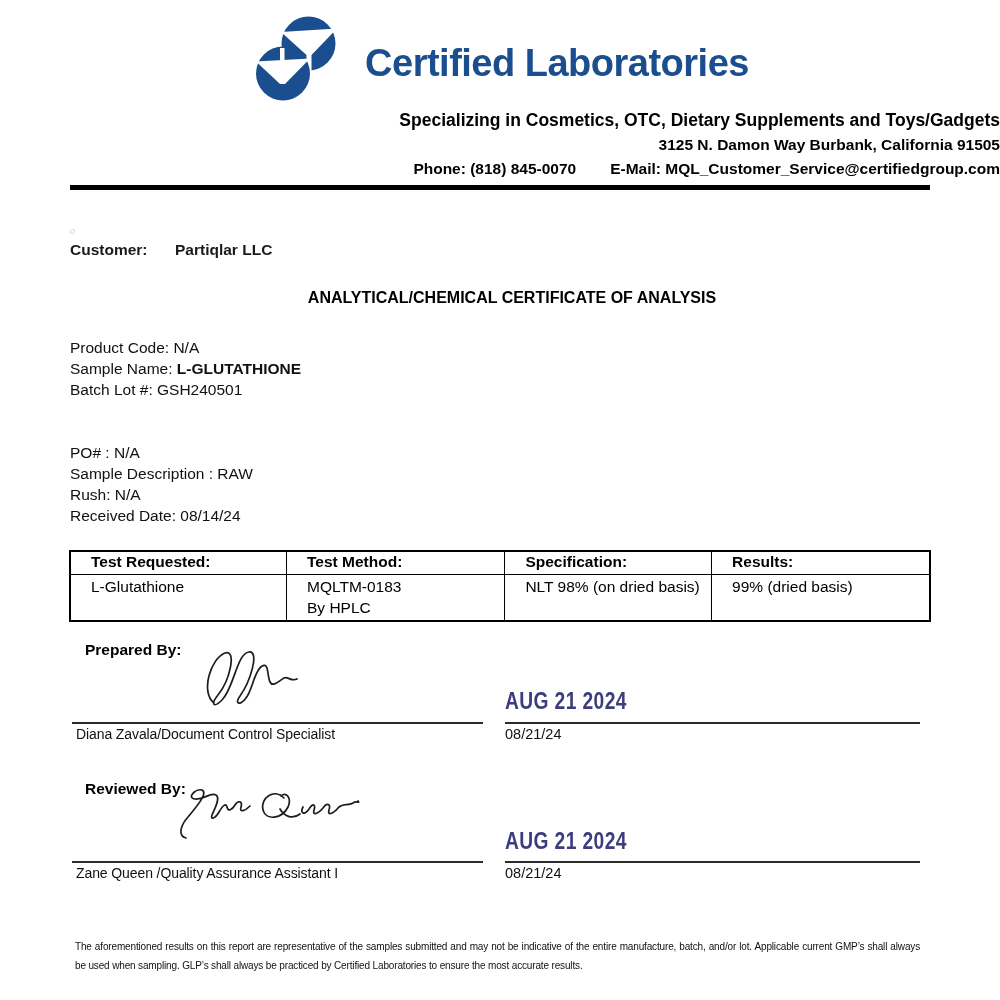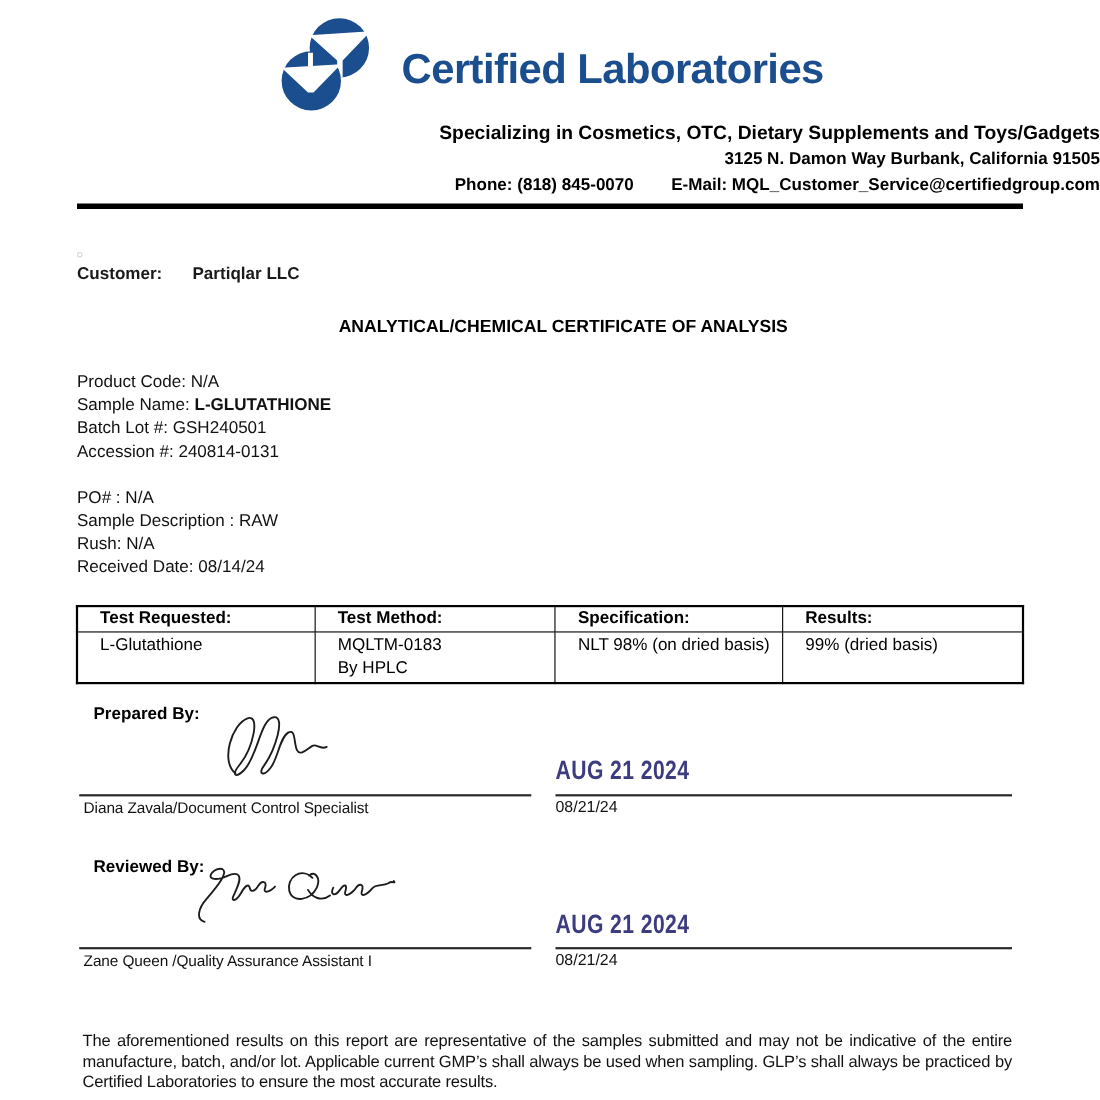--- a/index.html
+++ b/index.html
@@ -101,21 +101,21 @@
   .sig-line-row2 { top: 861px; }
 
   .sig-name { position: absolute; left: 76px; font-size: 14px; color: #111; white-space: nowrap; letter-spacing: -0.1px; }
   .sig-date { position: absolute; left: 505px; font-size: 14.5px; color: #111; white-space: nowrap; }
   .sig-name-row1, .sig-date-row1 { top: 726px; }
   .sig-name-row2, .sig-date-row2 { top: 865px; }
 
   
   .footer-disclaimer {
     position: absolute; top: 938px; left: 75px; width: 845px;
-    font-size: 15px; line-height: 18.5px; color: #111;
+    font-size: 10px; line-height: 18.5px; color: #111;
     text-align: justify; letter-spacing: -0.15px;
   }
 </style>
 </head>
 <body>
 
 <div class="page">
 
   <div class="logo-row">
     <svg class="logo-mark" viewBox="0 0 90 90" xmlns="http://www.w3.org/2000/svg" aria-hidden="true">
@@ -144,21 +144,20 @@
     <span class="cust-name">Partiqlar LLC</span>
   </div>
   <div class="scan-artifact"></div>
 
   <div class="doc-title">ANALYTICAL/CHEMICAL CERTIFICATE OF ANALYSIS</div>
 
   <div class="info-block info-block-1">
     <div>Product Code: N/A</div>
     <div><span>Sample Name: </span><span class="bold">L-GLUTATHIONE</span></div>
     <div>Batch Lot #: GSH240501</div>
-    <div>Accession #: 240814-0131</div>
   </div>
 
   <div class="info-block info-block-2">
     <div>PO# : N/A</div>
     <div>Sample Description : RAW</div>
     <div>Rush: N/A</div>
     <div>Received Date: 08/14/24</div>
   </div>
 
   <table class="results-table">

